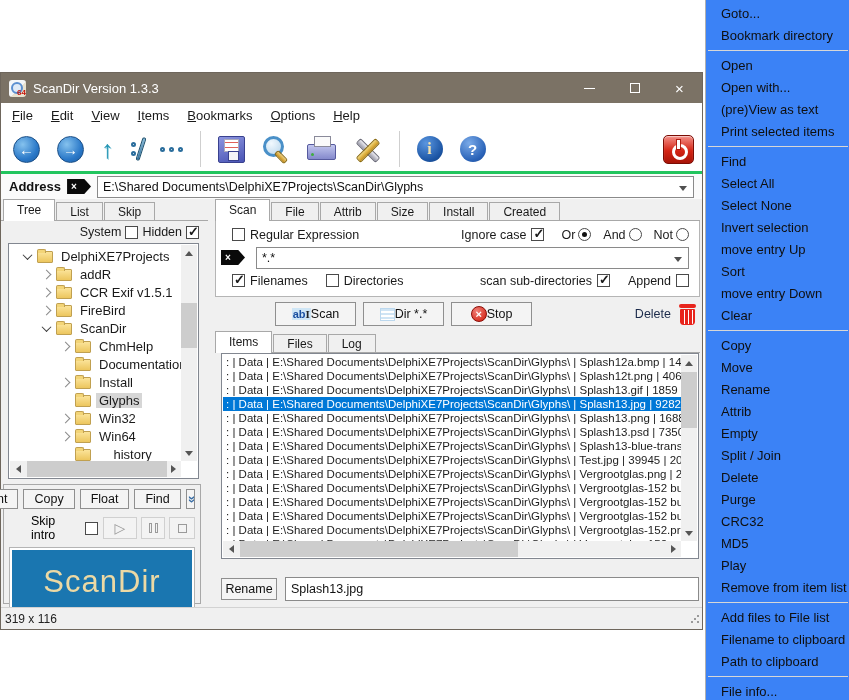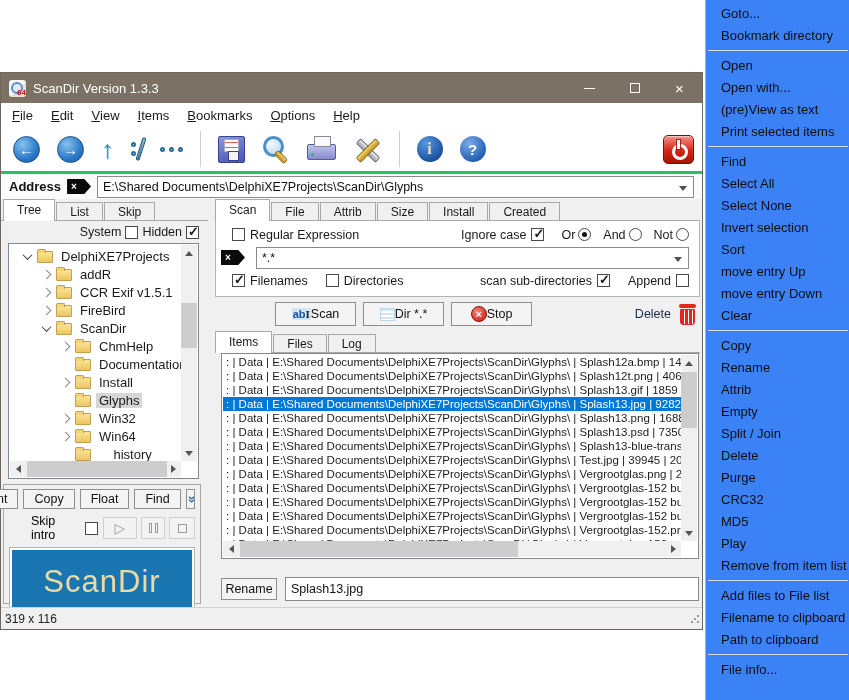--- a/index.html
+++ b/index.html
@@ -562,26 +562,27 @@
       <div class="ctx-sep"></div>
       <div class="ctx-item">Open</div>
       <div class="ctx-item">Open with...</div>
       <div class="ctx-item">(pre)View as text</div>
       <div class="ctx-item">Print selected items</div>
       <div class="ctx-sep"></div>
       <div class="ctx-item">Find</div>
       <div class="ctx-item">Select All</div>
       <div class="ctx-item">Select None</div>
       <div class="ctx-item">Invert selection</div>
+      <div class="ctx-item">move entry Up</div>
       <div class="ctx-item">Sort</div>
-      <div class="ctx-item">move entry Up</div>
       <div class="ctx-item">move entry Down</div>
       <div class="ctx-item">Clear</div>
       <div class="ctx-sep"></div>
       <div class="ctx-item">Copy</div>
+      <div class="ctx-item">Move</div>
       <div class="ctx-item">Rename</div>
       <div class="ctx-item">Attrib</div>
       <div class="ctx-item">Empty</div>
       <div class="ctx-item">Split / Join</div>
       <div class="ctx-item">Delete</div>
       <div class="ctx-item">Purge</div>
       <div class="ctx-item">CRC32</div>
       <div class="ctx-item">MD5</div>
       <div class="ctx-item">Play</div>
       <div class="ctx-item">Remove from item list</div>

